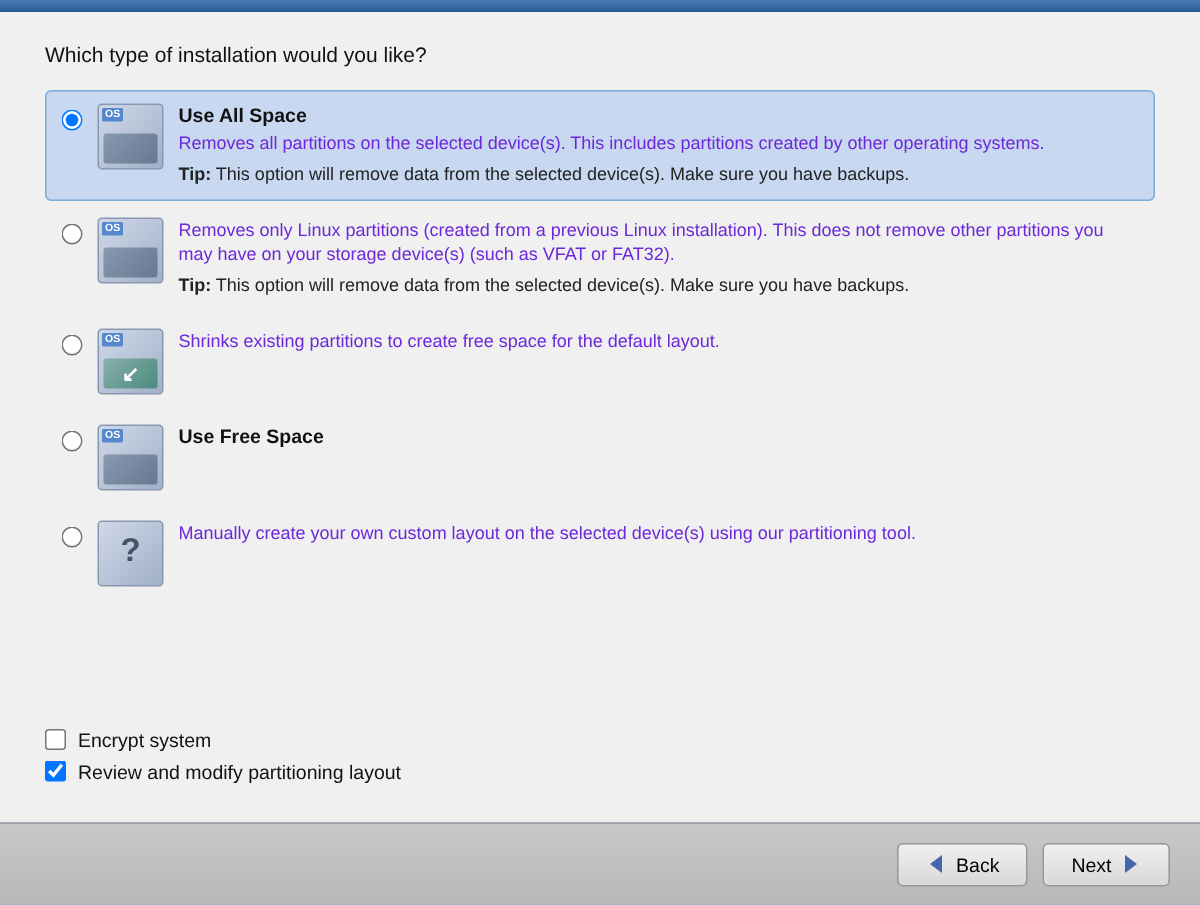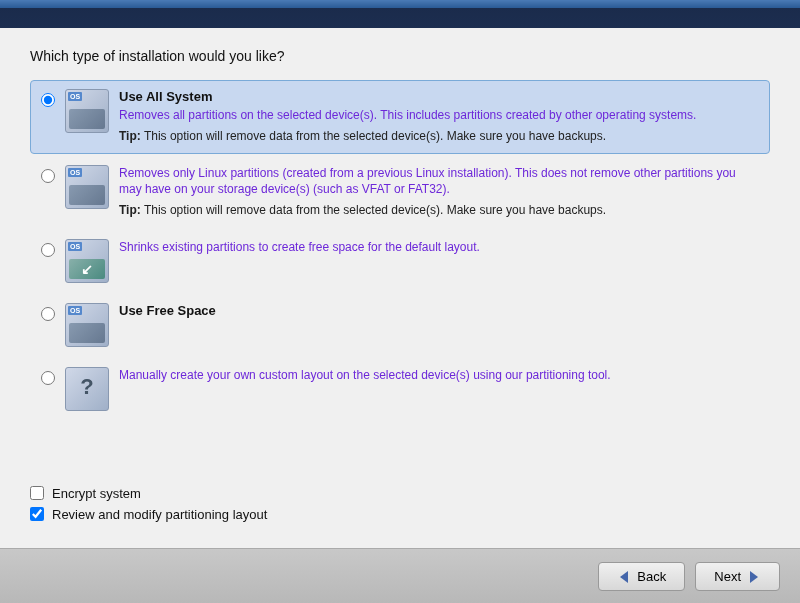--- a/index.html
+++ b/index.html
@@ -21,21 +21,20 @@
       background: linear-gradient(180deg, #4a7ab5 0%, #2a5a95 100%);
     }
 
     .main-content {
       flex: 1;
       background: #f0f0f0;
       padding: 20px 30px;
       display: flex;
       flex-direction: column;
       overflow: hidden;
-      margin-top: 20px;
     }
 
     .page-title {
       font-size: 14px;
       font-weight: normal;
       margin-bottom: 16px;
       color: #111;
     }
 
     .options-list {
@@ -182,21 +181,21 @@
       border-top: 1px solid #aaa;
       display: flex;
       align-items: center;
       justify-content: flex-end;
       padding: 0 20px;
       gap: 10px;
     }
 
     .nav-button {
       display: flex;
-      align-items: flex-end;
+      align-items: center;
       gap: 6px;
       padding: 6px 18px;
       background: linear-gradient(180deg, #f0f0f0 0%, #d8d8d8 100%);
       border: 1px solid #999;
       border-radius: 4px;
       cursor: pointer;
       font-size: 13px;
       min-width: 80px;
       justify-content: center;
     }
@@ -251,21 +250,21 @@
       <div class="radio-col">
         <input type="radio" name="install-type" checked="" style="">
       </div>
       <div class="icon-col">
         <div class="icon-box">
           <div class="icon-os-badge">OS</div>
           <div class="icon-disk"></div>
         </div>
       </div>
       <div class="text-col">
-        <div class="option-title">Use All System</div>
+        <div class="option-title">Use All Space</div>
         <div class="option-desc">Removes all partitions on the selected device(s).  This includes partitions created by other operating systems.</div>
         <div class="option-tip">
           <span class="tip-label">Tip:</span>
           <span>This option will remove data from the selected device(s).  Make sure you have backups.</span>
         </div>
       </div>
     </div>
 
     <div class="option-item">
       <div class="radio-col">

